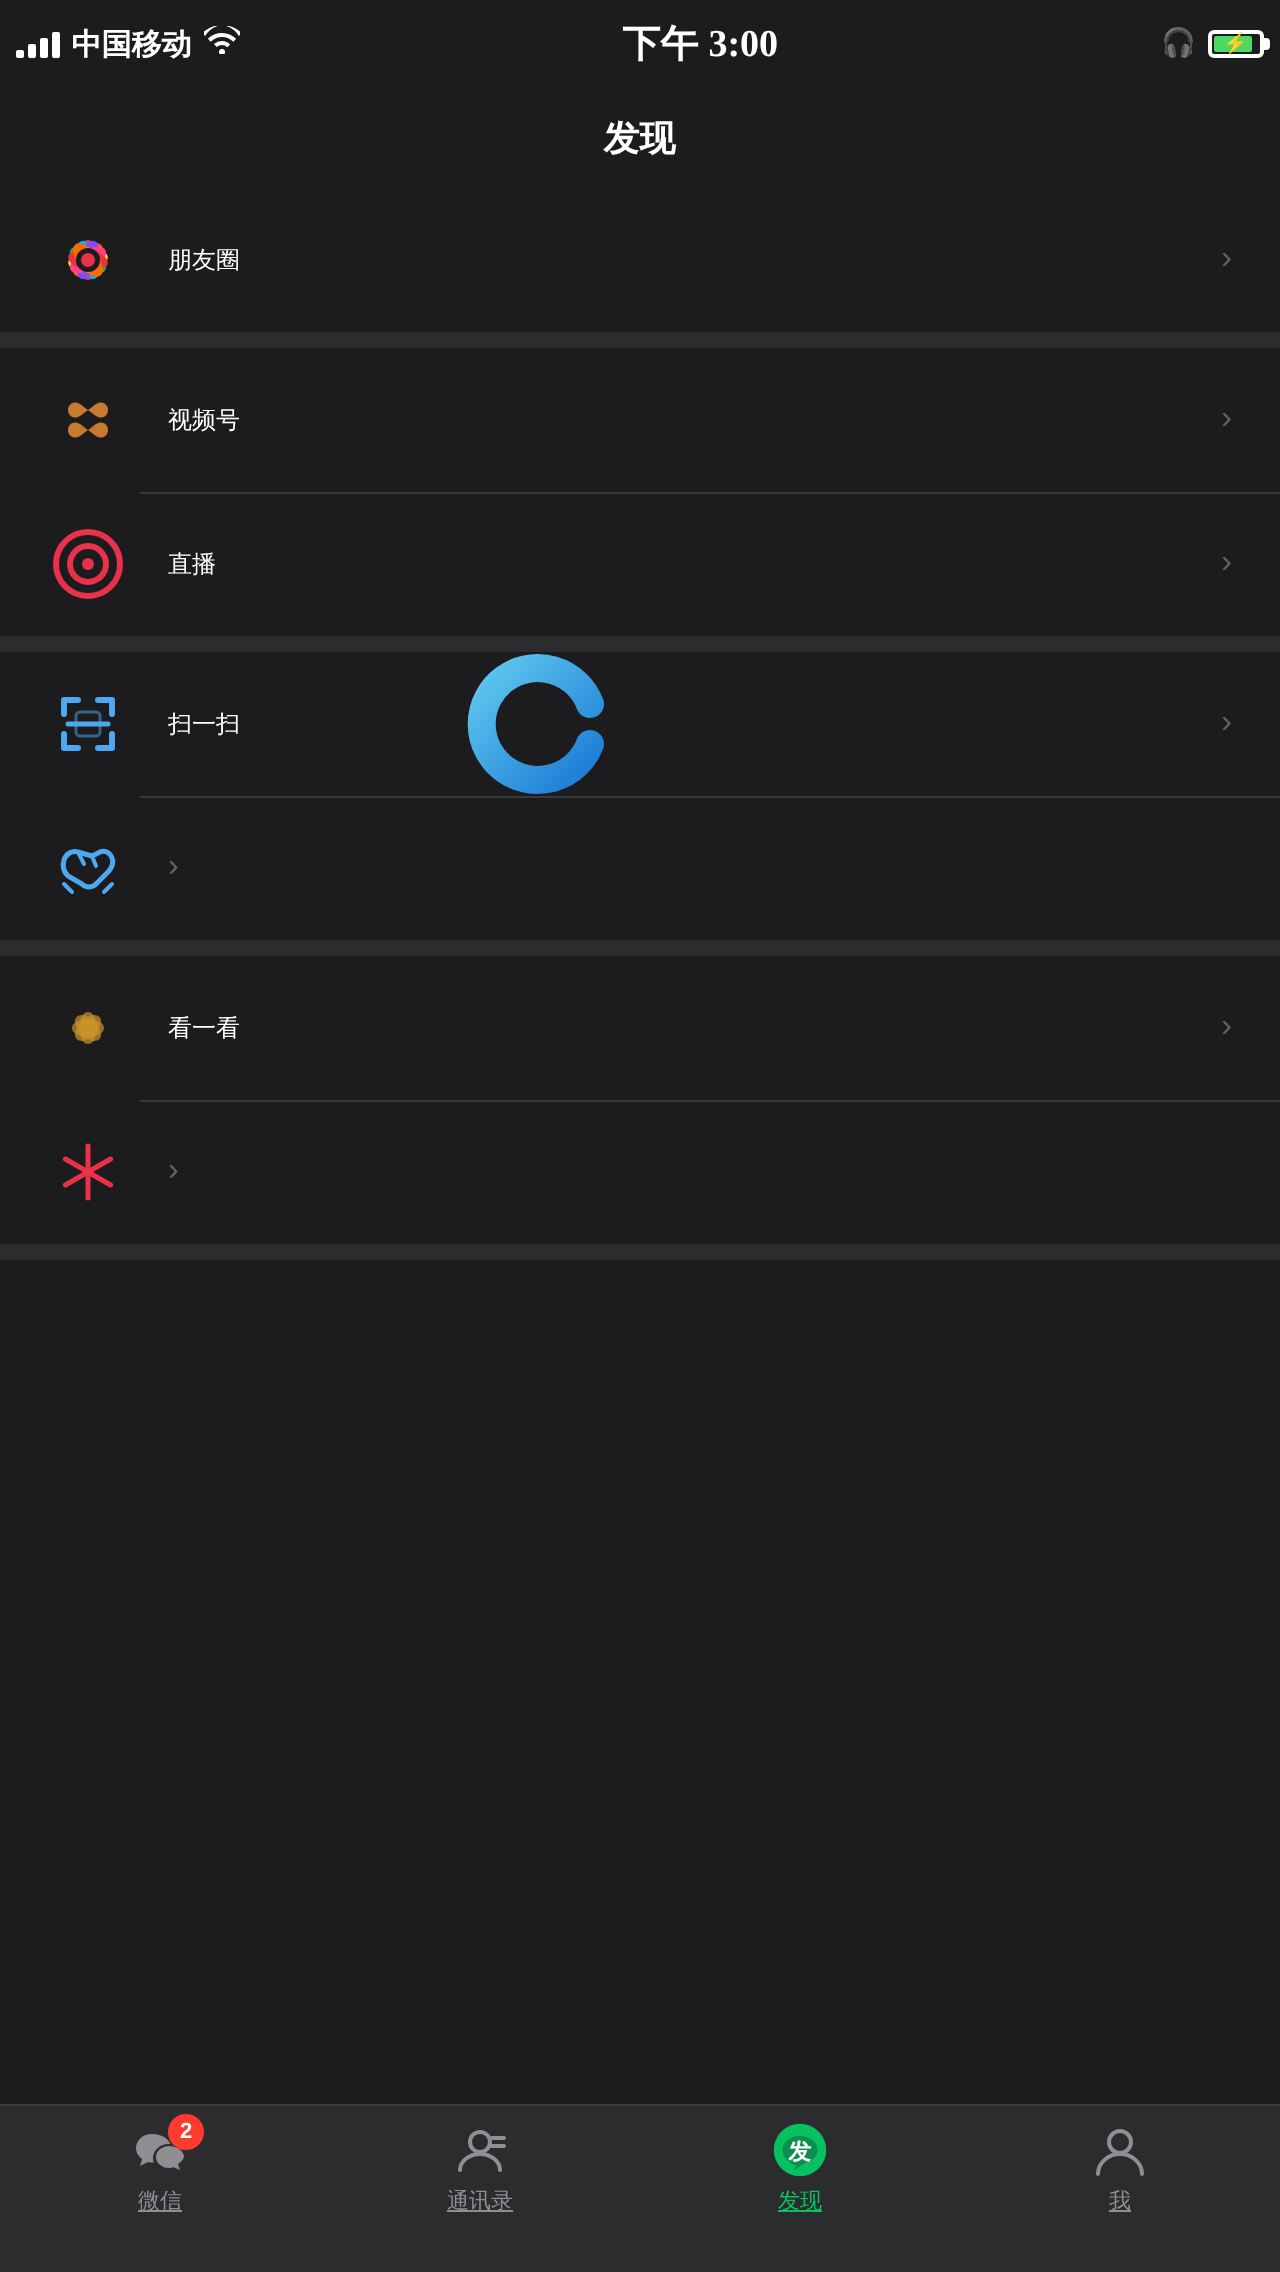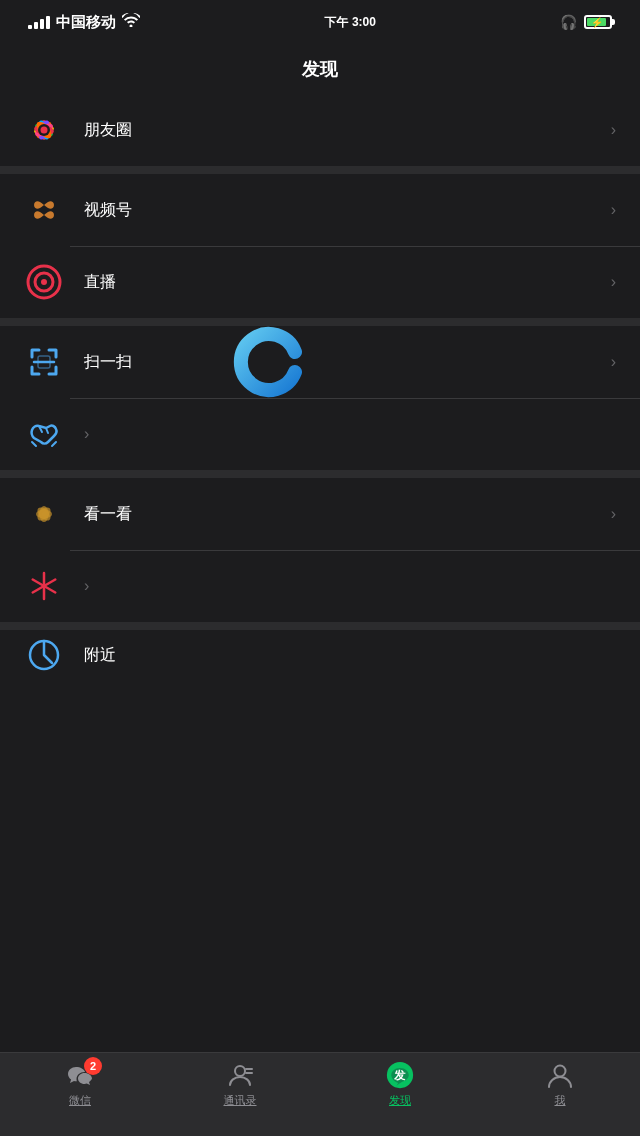--- a/index.html
+++ b/index.html
@@ -13,26 +13,27 @@
       overflow-x: hidden;
     }
 
     
     .status-bar {
       height: 44px;
       background: #1c1c1e;
       display: flex;
       align-items: center;
       justify-content: space-between;
-      padding: 0 28px;
+      padding: 0 8px;
       font-size: 15px;
       font-weight: 600;
+      font-family: Liberation Serif, serif;
     }
     .status-left { display: flex; align-items: center; gap: 6px; }
-    .status-center { font-size: 12px; font-weight: 600; }
+    .status-center { font-size: 19px; font-weight: 600; }
     .status-right { display: flex; align-items: center; gap: 6px; }
 
     
     .signal-bars { display: flex; align-items: flex-end; gap: 2px; }
     .signal-bars span {
       background: #fff;
       width: 4px;
       border-radius: 1px;
     }
     .signal-bars span:nth-child(1) { height: 4px; }
@@ -131,21 +132,21 @@
       width: 40px;
       height: 40px;
       display: flex;
       align-items: center;
       justify-content: center;
       margin-right: 20px;
       flex-shrink: 0;
     }
     .menu-label {
       flex: 1;
-      font-size: 16px;
+      font-size: 12px;
       color: #fff;
     }
     .menu-chevron {
       color: #636366;
       font-size: 16px;
     }
 
     
 
     
@@ -430,29 +431,20 @@
           <line x1="-11.3" y1="-6.5" x2="11.3" y2="6.5"></line>
           <line x1="-11.3" y1="6.5" x2="11.3" y2="-6.5"></line>
         </g>
       </svg>
     </div>
     <span class="menu-chevron">›</span>
   </div>
 
   <div class="section-gap"></div>
 
-  <div class="menu-item-partial">
-    <div class="menu-icon-wrap">
-      <svg width="36" height="36" viewBox="0 0 36 36">
-        <circle cx="18" cy="18" r="14" fill="none" stroke="#4da8f0" stroke-width="2.5"></circle>
-        <path d="M18 4 L18 18 L26 26" fill="none" stroke="#4da8f0" stroke-width="2.5" stroke-linecap="round" stroke-linejoin="round"></path>
-      </svg>
-    </div>
-    <span class="menu-label">附近</span>
-  </div>
 
 </div>
 
 <div class="tab-bar">
 
   <div class="tab-item">
     <div class="tab-icon">
       <svg width="28" height="28" viewBox="0 0 28 28" fill="none">
         <path d="M10 6 C5.6 6 2 9.1 2 13 C2 15.2 3.2 17.2 5.1 18.5 L4 22 L8 20 C8.6 20.2 9.3 20.3 10 20.3 C10.3 20.3 10.6 20.3 10.9 20.2 C10.6 19.5 10.5 18.8 10.5 18 C10.5 14.1 14.1 11 18.5 11 C18.7 11 18.9 11 19.1 11 C18.2 8.1 14.4 6 10 6Z" fill="#8e8e93"></path>
         <path d="M18.5 12 C14.9 12 12 14.5 12 17.5 C12 20.5 14.9 23 18.5 23 C19.3 23 20.1 22.9 20.8 22.6 L24 24 L23 21 C24.5 20 25.5 18.8 26 17.5 C26 14.5 22.6 12 18.5 12Z" fill="#8e8e93"></path>

